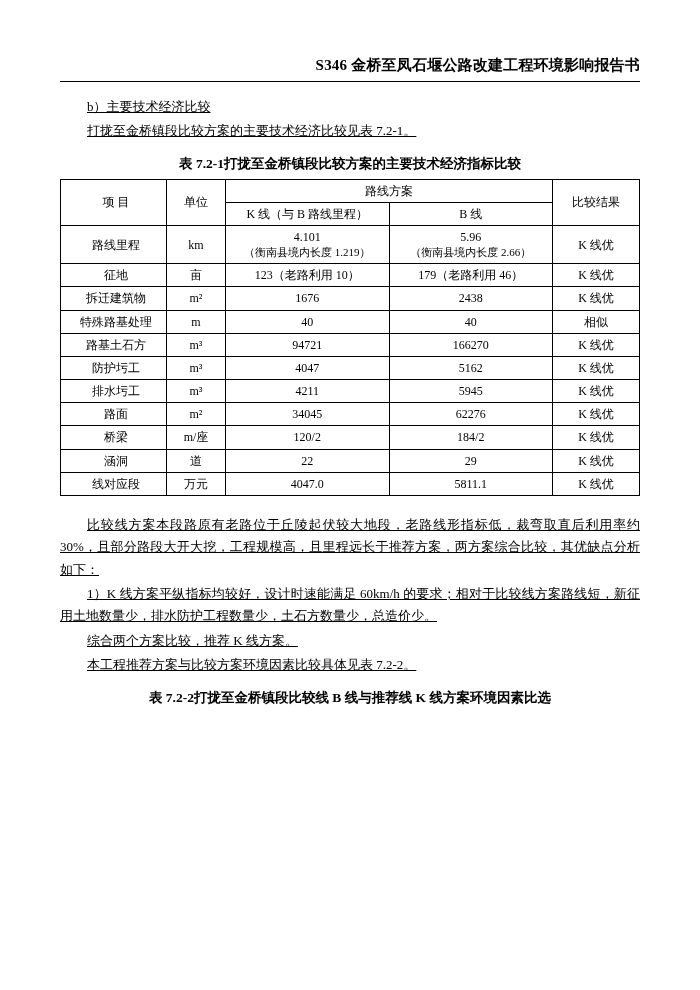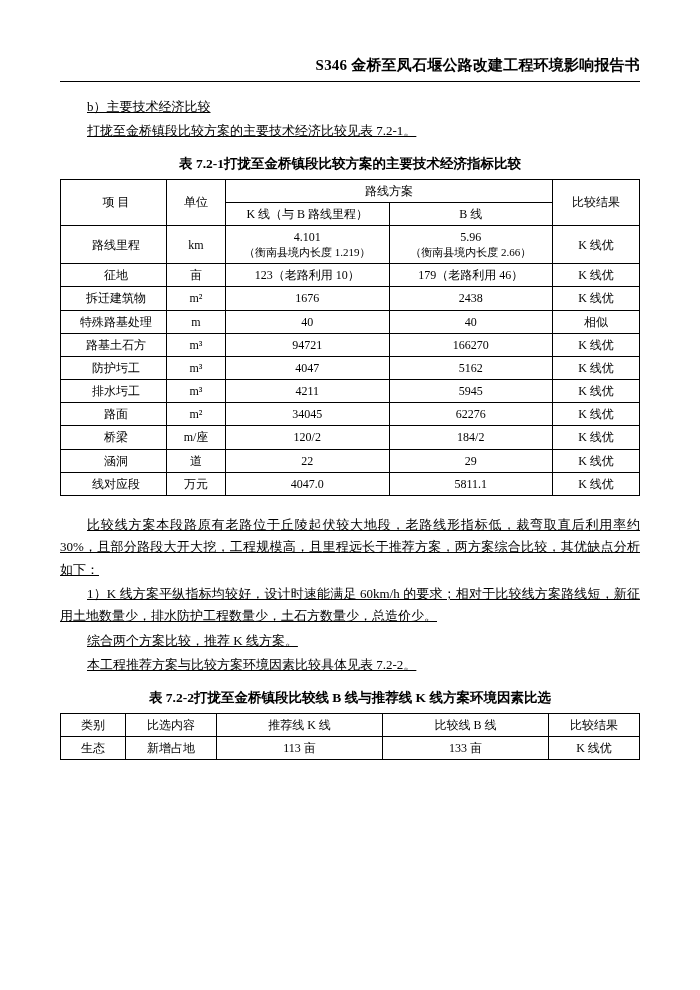--- a/index.html
+++ b/index.html
@@ -221,35 +221,17 @@
 
     <p class="para indent2">比较线方案本段路原有老路位于丘陵起伏较大地段，老路线形指标低，裁弯取直后利用率约 30%，且部分路段大开大挖，工程规模高，且里程远长于推荐方案，两方案综合比较，其优缺点分析如下：</p>
     <p class="para indent2">1）K 线方案平纵指标均较好，设计时速能满足 60km/h 的要求；相对于比较线方案路线短，新征用土地数量少，排水防护工程数量少，土石方数量少，总造价少。</p>
     <p class="para indent2">综合两个方案比较，推荐 K 线方案。</p>
     <p class="para indent2">本工程推荐方案与比较方案环境因素比较具体见表 7.2-2。</p>
 
     <div class="tbl-caption">
       <span class="num">表 7.2-2</span><span>打拢至金桥镇段比较线 B 线与推荐线 K 线方案环境因素比选</span>
     </div>
 
-    <table class="grid t2">
-      <tbody>
-        <tr>
-          <td class="k0">类别</td>
-          <td class="k1">比选内容</td>
-          <td>推荐线 K 线</td>
-          <td>比较线 B 线</td>
-          <td class="k4">比较结果</td>
-        </tr>
-        <tr>
-          <td class="k0">生态</td>
-          <td class="k1">新增占地</td>
-          <td>113 亩</td>
-          <td>133 亩</td>
-          <td class="k4">K 线优</td>
-        </tr>
-      </tbody>
-    </table>
 
   </div>
 
 
 </div>
 
 </body></html>

